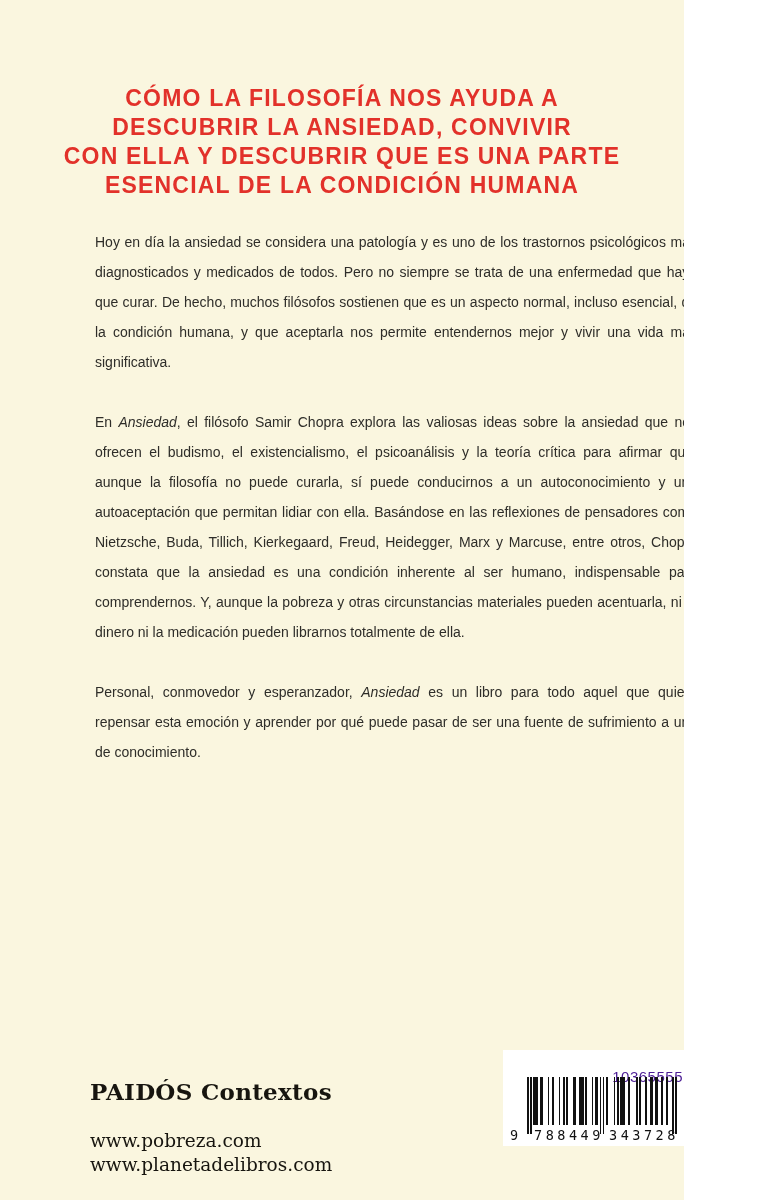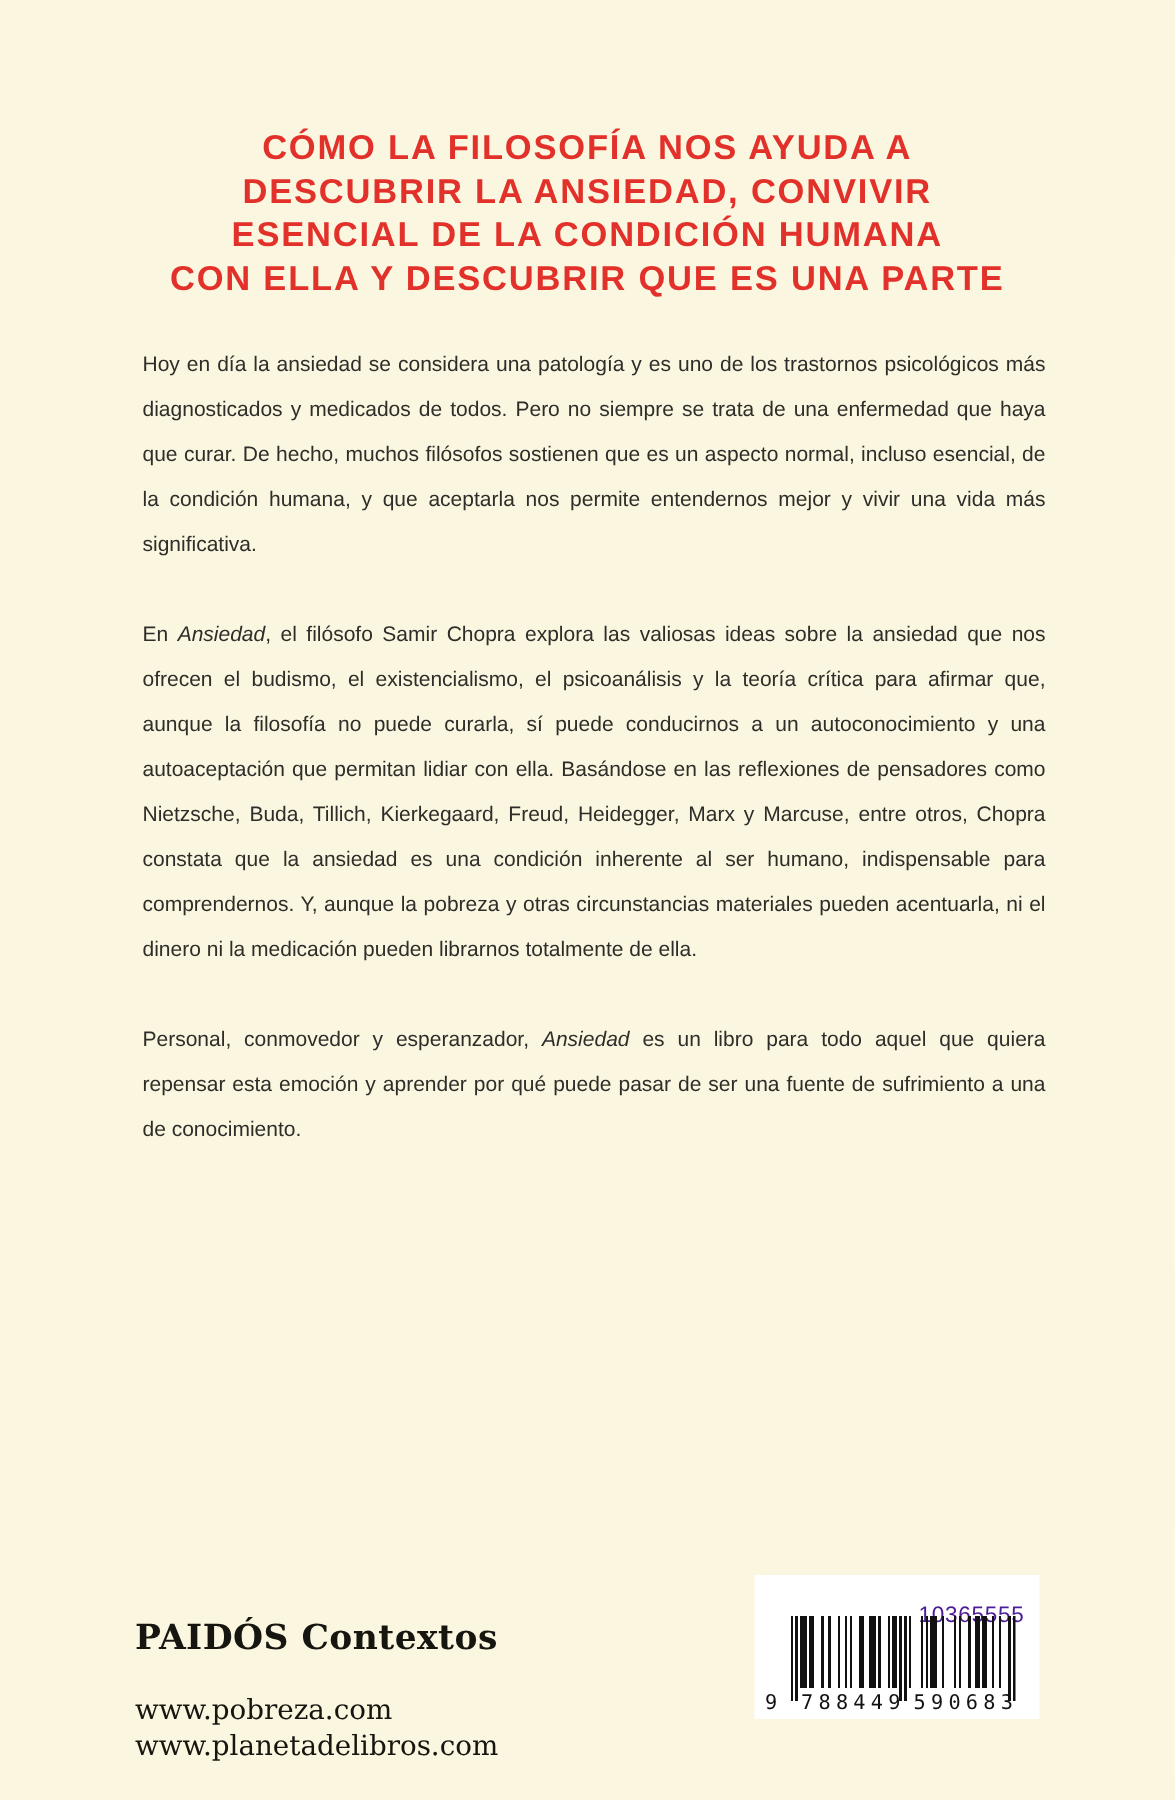--- a/index.html
+++ b/index.html
@@ -1,18 +1,18 @@
 <!DOCTYPE html>
 <html lang="es"><head>
 <meta charset="utf-8">
 <style>
   html,body{margin:0;padding:0;}
   .cover{
     position:relative;
-    width:783px;height:1200px;
+    width:684px;height:1200px;
     background:#faf6df;
     overflow:hidden;
     font-family:"Liberation Sans",sans-serif;
   }
   
   .headline{
     position:absolute;top:84px;left:40px;right:40px;
     text-align:center;
     color:#e2312a;
     font-family:"Liberation Sans",sans-serif;
@@ -100,22 +100,22 @@
   .digit-group-2{left:106px;letter-spacing:3.5px;}
 </style>
 </head>
 <body>
 
 <div class="cover">
 
   <div class="headline">
     <div>CÓMO LA FILOSOFÍA NOS AYUDA A</div>
     <div>DESCUBRIR LA ANSIEDAD, CONVIVIR</div>
+    <div>CON ELLA Y DESCUBRIR QUE ES UNA PARTE</div>
     <div>ESENCIAL DE LA CONDICIÓN HUMANA</div>
-    <div>CON ELLA Y DESCUBRIR QUE ES UNA PARTE</div>
   </div>
 
   <div class="body-copy">
     <p><span>Hoy en día la ansiedad se considera una patología y es uno de los trastornos psicológicos más diagnosticados y medicados de todos. Pero no siempre se trata de una enfermedad que haya que curar. De hecho, muchos filósofos sostienen que es un aspecto normal, incluso esencial, de la condición humana, y que aceptarla nos permite entendernos mejor y vivir una vida más significativa.</span></p>
     <p><span>En </span><i>Ansiedad</i><span>, el filósofo Samir Chopra explora las valiosas ideas sobre la ansiedad que nos ofrecen el budismo, el existencialismo, el psicoanálisis y la teoría crítica para afirmar que, aunque la filosofía no puede curarla, sí puede conducirnos a un autoconocimiento y una autoaceptación que permitan lidiar con ella. Basándose en las reflexiones de pensadores como Nietzsche, Buda, Tillich, Kierkegaard, Freud, Heidegger, Marx y Marcuse, entre otros, Chopra constata que la ansiedad es una condición inherente al ser humano, indispensable para comprendernos. Y, aunque la pobreza y otras circunstancias materiales pueden acentuarla, ni el dinero ni la medicación pueden librarnos totalmente de ella.</span></p>
     <p><span>Personal, conmovedor y esperanzador, </span><i>Ansiedad</i><span> es un libro para todo aquel que quiera repensar esta emoción y aprender por qué puede pasar de ser una fuente de sufrimiento a una de conocimiento.</span></p>
   </div>
 
   <div class="imprint-block">
     <div class="imprint">PAIDÓS Contextos</div>
@@ -165,17 +165,17 @@
         <rect x="81" y="0" width="1" height="28"></rect>
         <rect x="82" y="0" width="1" height="28"></rect>
         <rect x="85" y="0" width="1" height="28"></rect>
         <rect x="88" y="0" width="1" height="28"></rect>
         <rect x="92" y="0" width="1" height="33"></rect>
         <rect x="94" y="0" width="1" height="33"></rect>
       </svg>
     <div class="barcode-digits">
       <span class="digit-prefix">9</span>
       <span class="digit-group-1">788449</span>
-      <span class="digit-group-2">590683</span>
+      <span class="digit-group-2">343728</span>
     </div>
   </div>
 
 </div>
 
 </body></html>

